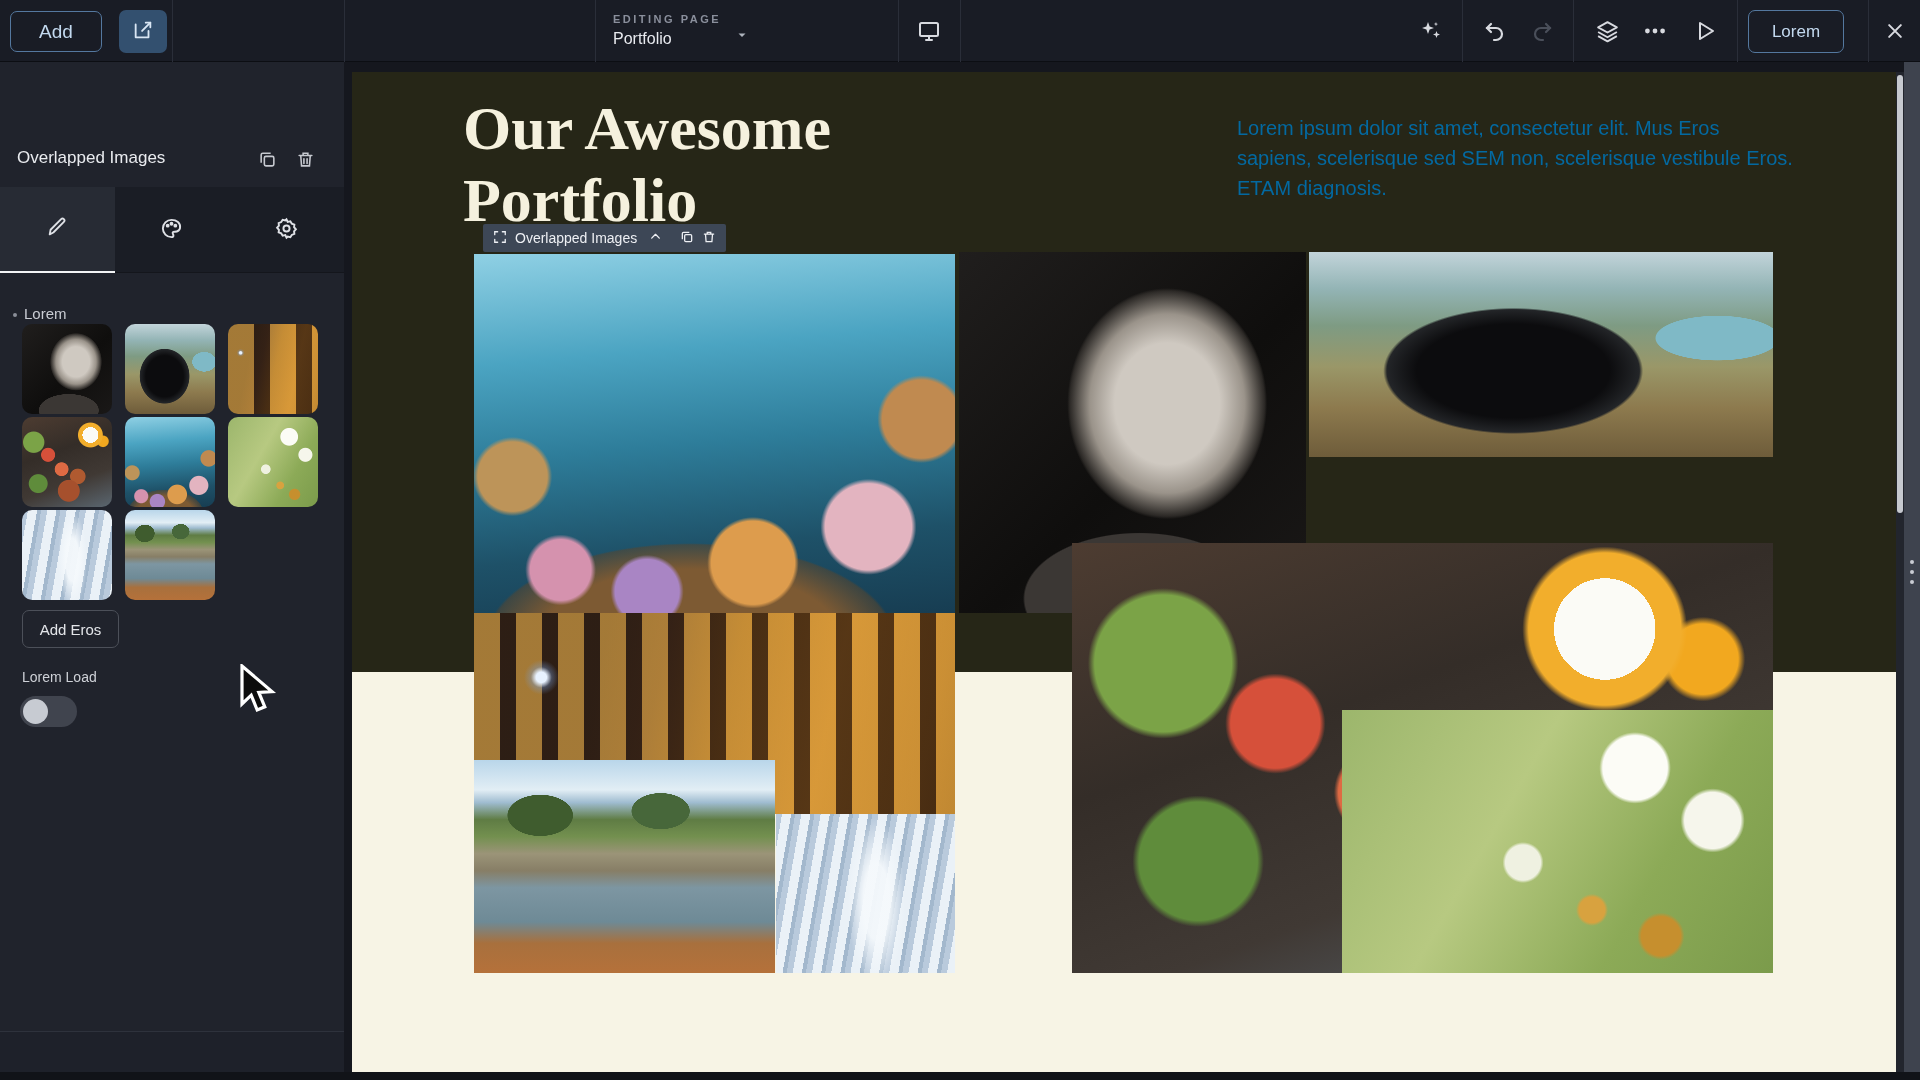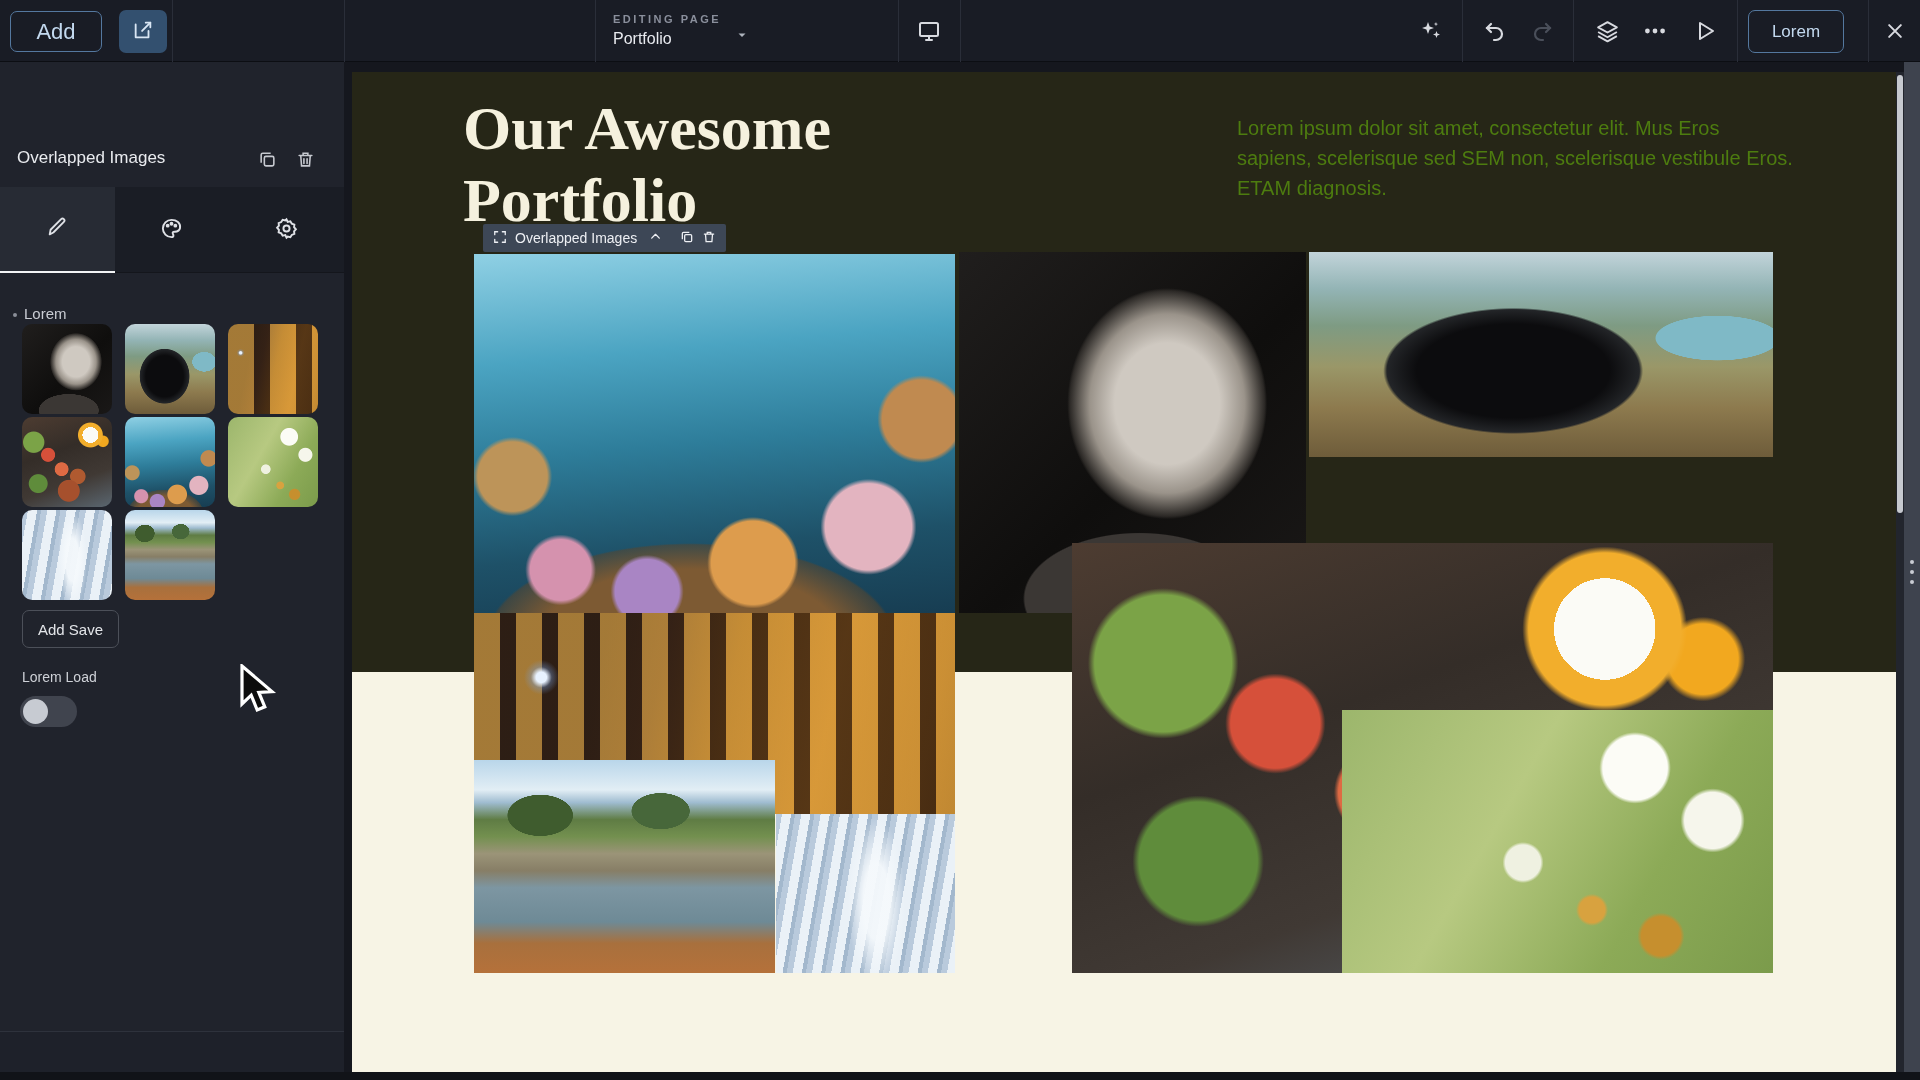--- a/index.html
+++ b/index.html
@@ -5,21 +5,21 @@
   * { margin:0; padding:0; box-sizing:border-box; }
   html,body { width:1920px; height:1080px; overflow:hidden; background:#111318;
     font-family:"Liberation Sans", sans-serif; }
   .abs { position:absolute; }
   #app { position:relative; width:1920px; height:1080px; background:#15171e; }
 
   
   #toolbar { left:0; top:0; width:1920px; height:62px; background:#191c25; border-bottom:1px solid #0c0e13; }
   .tb-divider { top:0; width:1px; height:62px; background:#2a2e39; }
   .btn-outline { display:flex; align-items:center; justify-content:center;
-    border:1.5px solid #54789f; border-radius:7px; color:#c3d9ef; font-size:22px; cursor:pointer; }
+    border:1.5px solid #54789f; border-radius:7px; color:#c3d9ef; font-size:19px; cursor:pointer; }
   #add-btn { left:10px; top:11px; width:92px; height:41px; }
   #edit-btn { left:119px; top:10px; width:48px; height:43px; background:#33506f; border-radius:7px;
     display:flex; align-items:center; justify-content:center; color:#d9e6f4; }
   #editing-page-label { left:613px; top:13px; font-size:11px; letter-spacing:2.5px; color:#8a8f9c; font-weight:bold; }
   #page-name { left:613px; top:30px; font-size:16px; color:#e8eaef; }
   #page-chevron { left:736px; top:27px; color:#aeb3bd; }
   .tb-icon { top:0; height:62px; display:flex; align-items:center; justify-content:center; color:#d8dae0; cursor:pointer; }
   #save-btn { left:1748px; top:10px; width:96px; height:43px; font-size:17px; }
 
   
@@ -37,21 +37,21 @@
   #lazy-label { left:22px; top:607px; font-size:14px; color:#ced1d7; }
   #lazy-toggle { left:20px; top:634px; width:57px; height:31px; border-radius:16px; background:#40444e; cursor:pointer; }
   #lazy-knob { left:3px; top:3px; width:25px; height:25px; border-radius:50%; background:#c7cbd2; }
   #panel-search { left:0; top:969px; width:344px; height:103px; background:#1e212a; border-top:1px solid #2e323c; }
 
   
   #canvas { left:352px; top:72px; width:1544px; height:1000px; background:#f7f4e5; overflow:hidden; }
   #olive-band { left:0; top:0; width:1544px; height:600px; background:#262617; }
   #page-heading { left:111px; top:6px; width:560px; font-family:"Liberation Serif", serif; font-weight:bold;
     font-size:62px; line-height:72px; color:#f5f1de;margin-top:14px; }
-  #page-paragraph { left:885px; top:41px; width:562px; font-size:20px; line-height:30px; color:#4d7c0f; }
+  #page-paragraph { left:885px; top:41px; width:562px; font-size:20px; line-height:30px; color:#0369a1; }
   #selection-badge { left:131px; top:152px; height:28px; background:rgba(62,73,89,.96); border-radius:2px;
     display:flex; align-items:center; gap:8px; padding:0 10px; color:#eef0f4; font-size:14px; z-index:30; }
   #selection-badge svg { cursor:pointer; }
 
   .collage-img { position:absolute; }
   #img-coral    { left:122px; top:182px; width:481px; height:359px; z-index:2; }
   #img-portrait { left:607px; top:180px; width:347px; height:361px; z-index:2; }
   #img-camera   { left:957px; top:180px; width:464px; height:205px; z-index:2; }
   #img-colosseum{ left:122px; top:541px; width:481px; height:201px; z-index:1; }
   #img-food     { left:720px; top:471px; width:701px; height:430px; z-index:3; }
@@ -248,21 +248,21 @@
 
     <div class="abs thumb img-portrait" style="left:22px;top:262px" title="Old man portrait"></div>
     <div class="abs thumb img-camera" style="left:125px;top:262px" title="Cinema camera"></div>
     <div class="abs thumb img-colosseum" style="left:228px;top:262px" title="Colosseum at night"></div>
     <div class="abs thumb img-food" style="left:22px;top:355px" title="Food plate"></div>
     <div class="abs thumb img-coral" style="left:125px;top:355px" title="Coral reef"></div>
     <div class="abs thumb img-flowers" style="left:228px;top:355px" title="White flowers with bees"></div>
     <div class="abs thumb img-snow" style="left:22px;top:448px" title="Snowy forest"></div>
     <div class="abs thumb img-elephants" style="left:125px;top:448px" title="Elephants at waterhole"></div>
 
-    <div id="add-item-btn" class="abs">Add Save</div>
+    <div id="add-item-btn" class="abs">Add Eros</div>
 
     <div id="lazy-label" class="abs">Lorem Load</div>
     <div id="lazy-toggle" class="abs">
       <div id="lazy-knob" class="abs"></div>
     </div>
 
     <div id="panel-search" class="abs">
       
       
       

